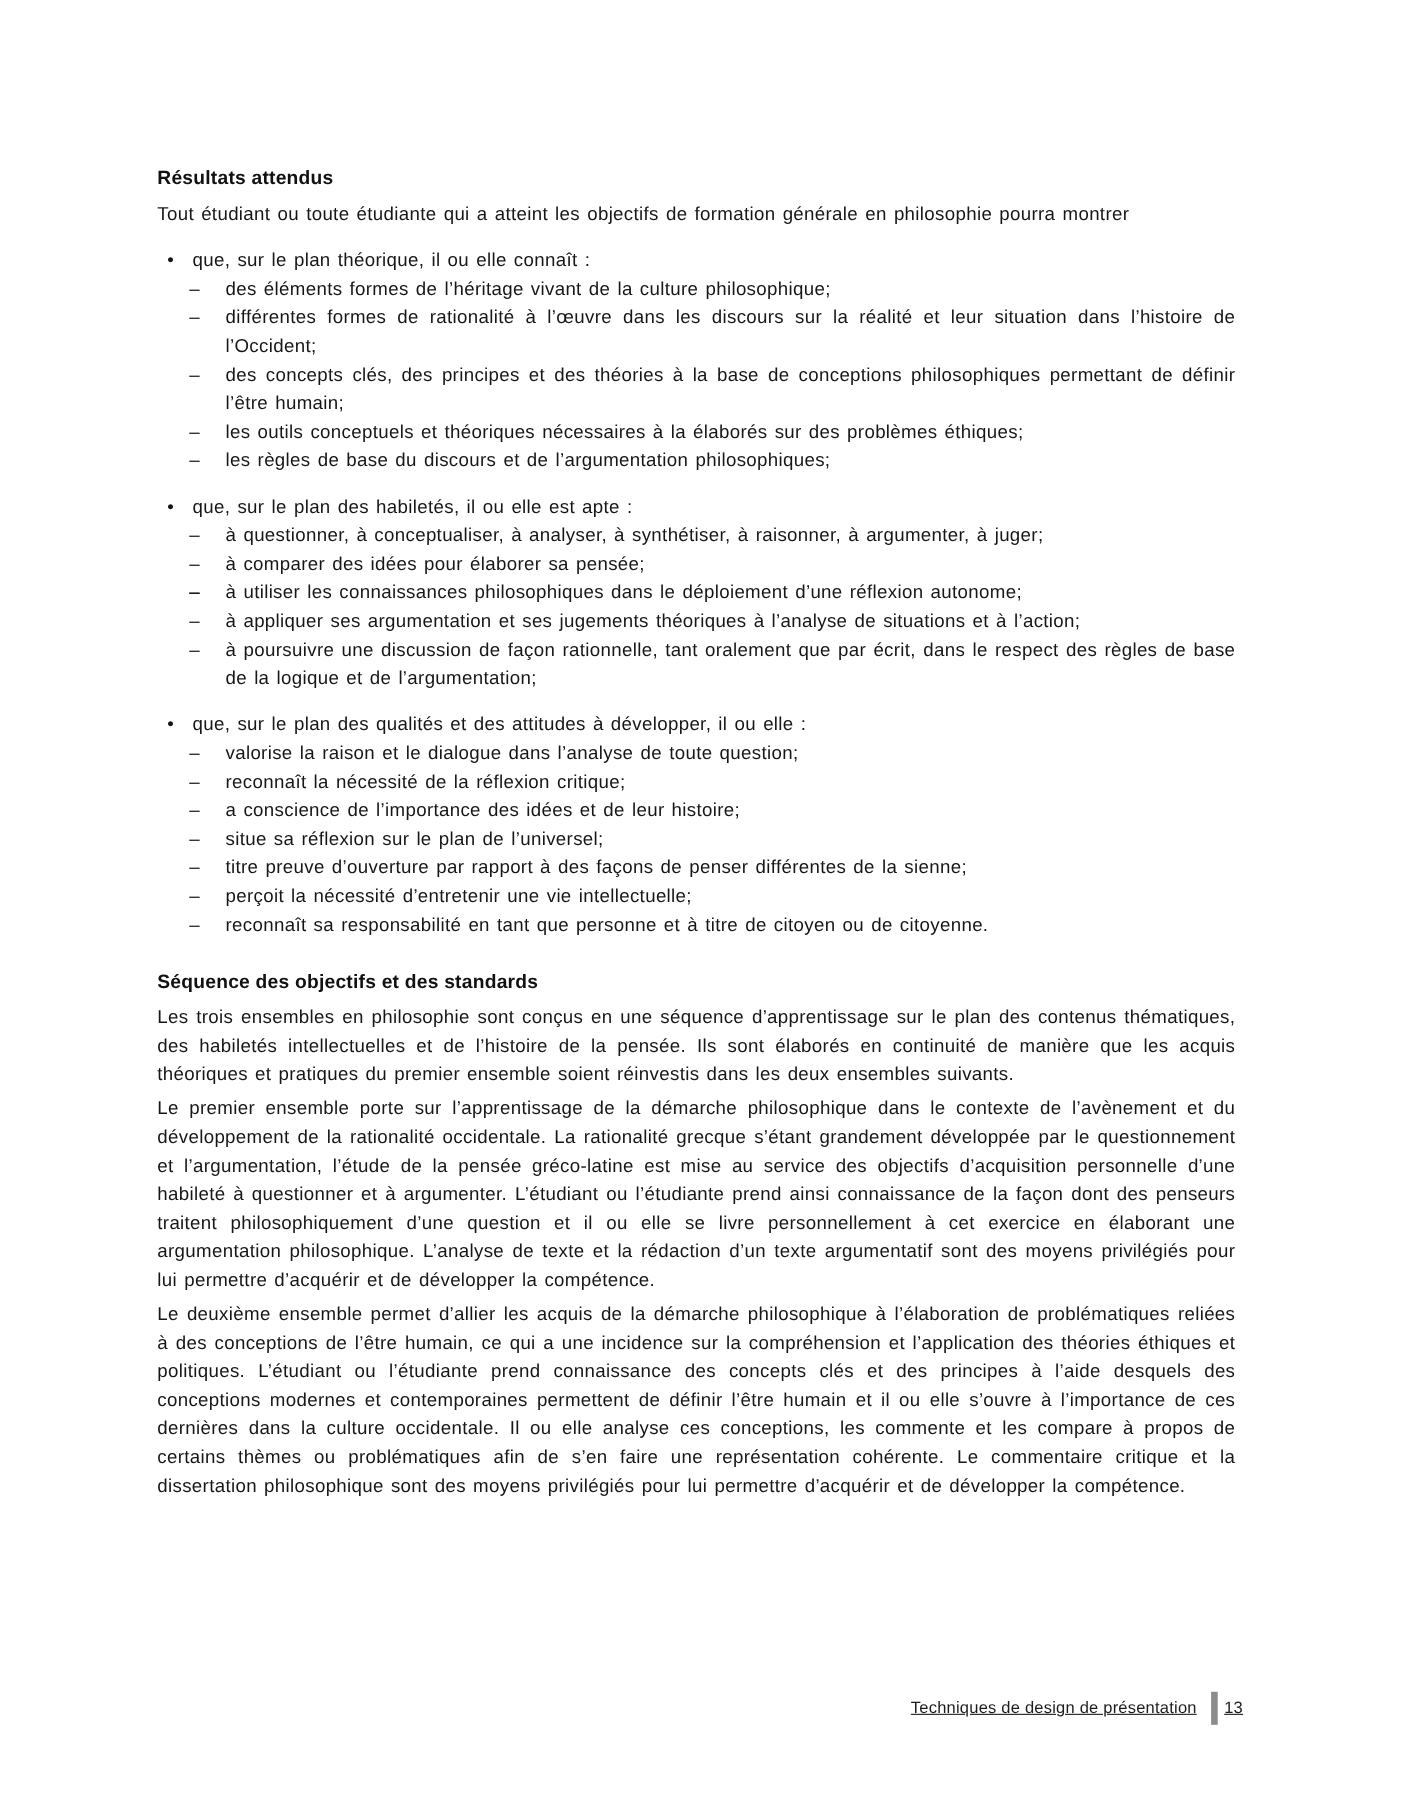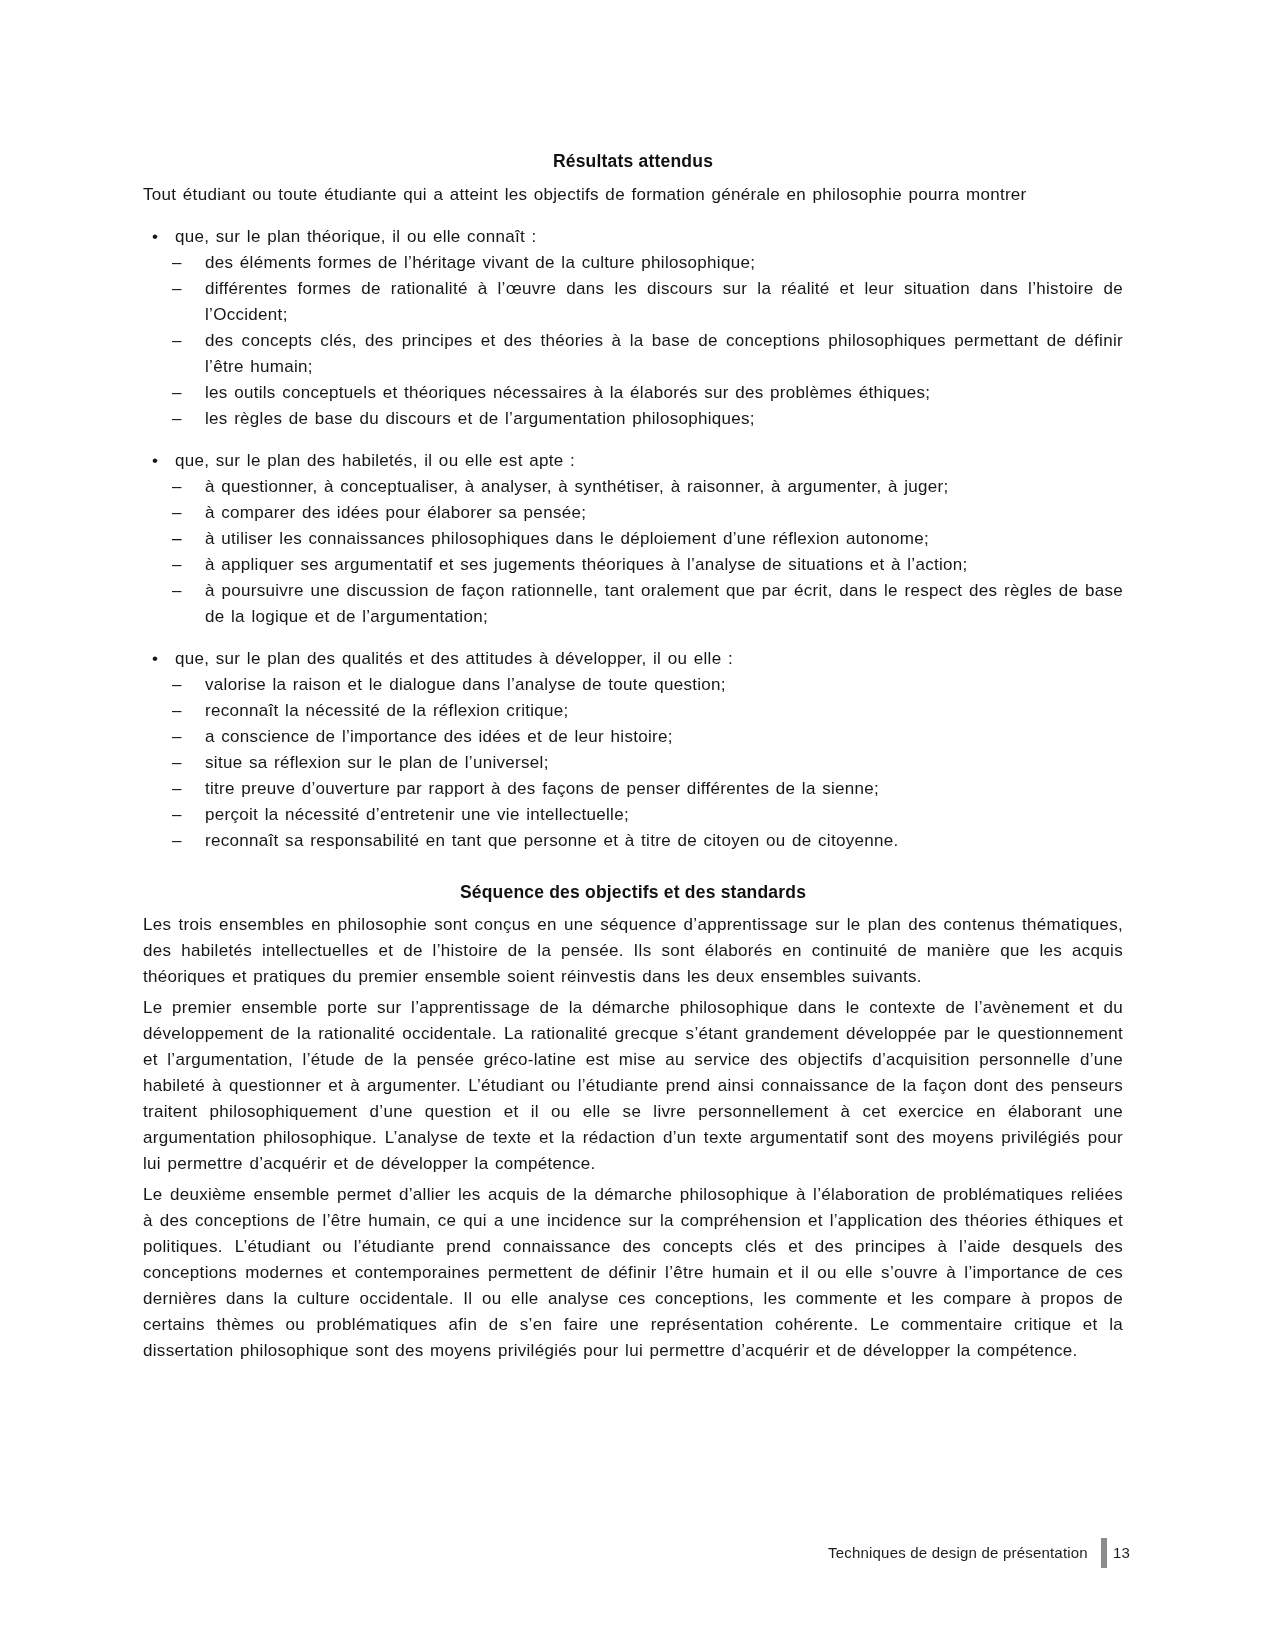--- a/index.html
+++ b/index.html
@@ -18,21 +18,20 @@
     top: 151px;
     width: 980px;
   }
   .heading {
     font-size: 17.5px;
     font-weight: bold;
     line-height: 20px;
     letter-spacing: 0.2px;
     margin: 0;
     color: #111111;
-    text-align: center;
   }
   .heading-sequence { margin-top: 28px; }
   .body-text {
     font-size: 17px;
     line-height: 26px;
     letter-spacing: 0.3px;
     word-spacing: 1.5px;
     text-align: justify;
   }
   .intro { margin: 11px 0 0 0; }
@@ -62,20 +61,21 @@
     position: absolute;
     top: 1538px;
     right: 145px;
     height: 30px;
     display: flex;
     align-items: center;
     font-size: 15px;
     line-height: 30px;
     letter-spacing: 0.2px;
     color: #1c1c1c;
+    text-decoration: underline;
   }
   .footer-bar {
     width: 6px;
     height: 30px;
     background: #8c8c8c;
     margin: 0 6px 0 13px;
   }
 </style>
 </head>
 <body>
@@ -129,21 +129,21 @@
       </div>
       <div class="body-text dash-item">
         <span class="dash-glyph">–</span>
       </div>
       <div class="body-text dash-item">
         <span class="dash-glyph">–</span>
         <span>à utiliser les connaissances philosophiques dans le déploiement d’une réflexion autonome;</span>
       </div>
       <div class="body-text dash-item">
         <span class="dash-glyph">–</span>
-        <span>à appliquer ses argumentatif et ses jugements théoriques à l’analyse de situations et à l’action;</span>
+        <span>à appliquer ses argumentation et ses jugements théoriques à l’analyse de situations et à l’action;</span>
       </div>
       <div class="body-text dash-item">
         <span class="dash-glyph">–</span>
         <span>à poursuivre une discussion de façon rationnelle, tant oralement que par écrit, dans le respect des règles de base de la logique et de l’argumentation;</span>
       </div>
     </div>
 
     <div class="bullet-group">
       <div class="body-text bullet-lead">
         <span class="bullet-glyph">•</span>

